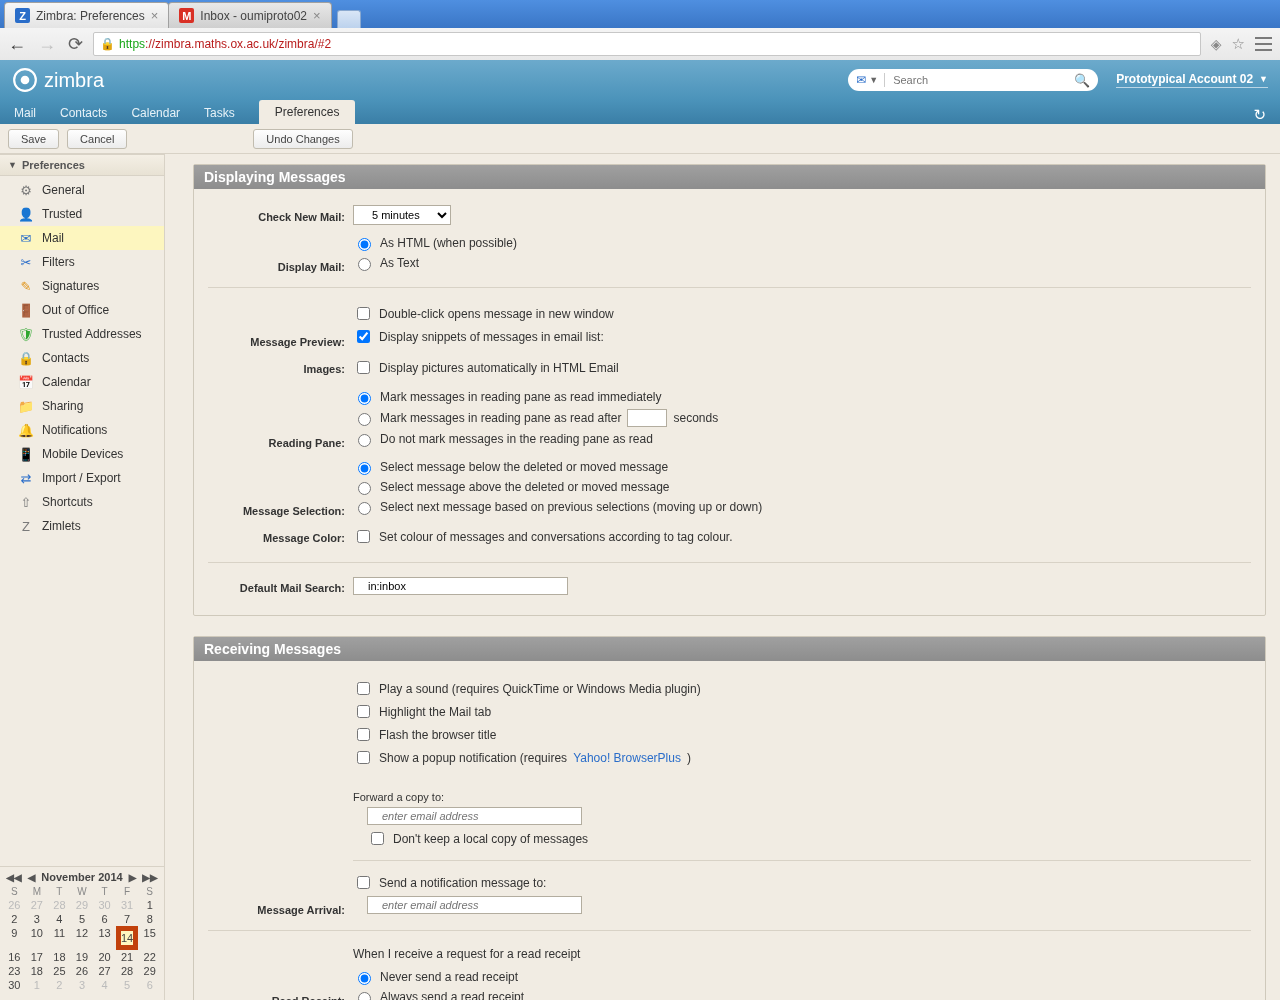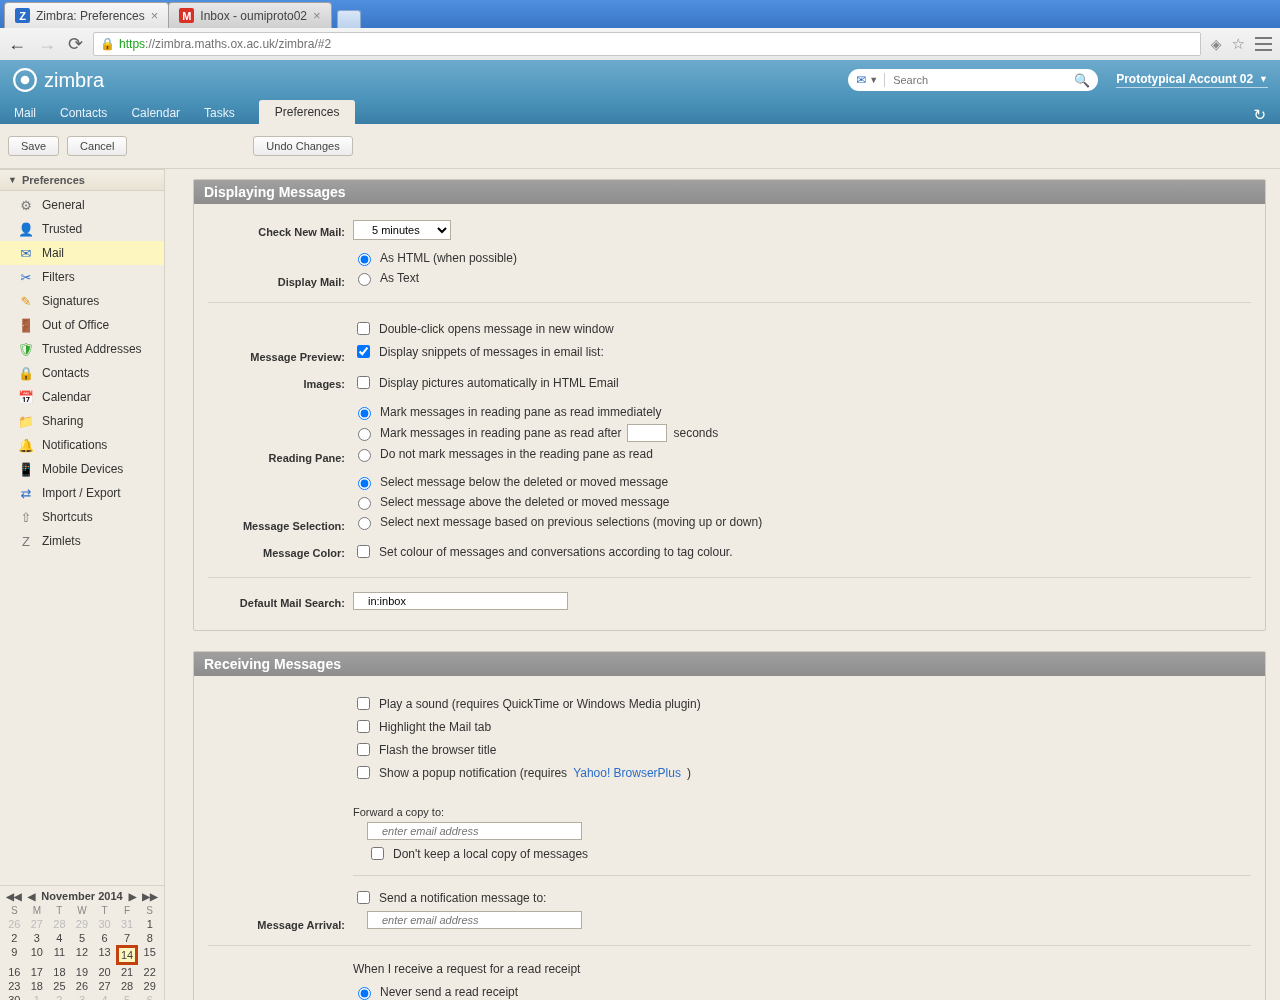--- a/index.html
+++ b/index.html
@@ -9,59 +9,59 @@
 .tab.inactive{background:linear-gradient(#e8e8e8,#cfcfcf);}
 .tab .favicon{width:15px;height:15px;display:flex;align-items:center;justify-content:center;font-size:11px;font-weight:bold;color:white;border-radius:2px;}
 .tab .close{color:#888;font-size:13px;margin-left:auto;cursor:pointer;}
 .newtab{width:24px;height:18px;background:linear-gradient(#d9e6f6,#bcd2ed);border:1px solid #8aa9d0;border-bottom:none;border-top-left-radius:3px;border-top-right-radius:3px;margin-left:6px;margin-bottom:0;}
 .url-row{display:flex;align-items:center;height:32px;background:linear-gradient(#f4f4f4,#e8e8e8);padding:0 8px;gap:10px;}
 .nav-arrows{display:flex;gap:12px;align-items:center;color:#606060;}
 .nav-arrows span{font-size:18px;}
 .url-bar{flex:1;display:flex;align-items:center;background:white;border:1px solid #c7c7c7;border-radius:2px;height:24px;padding:0 6px;}
 .url-bar .lock{color:#1aa61a;font-size:12px;margin-right:4px;}
 .url-bar .proto{color:#1aa61a;}
-.url-bar .rest{color:#737373;}
+.url-bar .rest{color:#b91c1c;}
 .right-icons{display:flex;gap:10px;align-items:center;color:#888;}
 .hamburger{width:17px;height:14px;display:flex;flex-direction:column;justify-content:space-between;}
 .hamburger div{height:2px;background:#7a7a7a;}
 
 .z-header{background:linear-gradient(#6caacc,#4b93ba);height:40px;display:flex;align-items:center;padding:0 12px;color:white;}
 .z-logo{display:flex;align-items:center;gap:6px;font-size:20px;}
 .z-logo svg{width:26px;height:26px;}
 .z-header-right{margin-left:auto;display:flex;align-items:center;gap:18px;}
 .z-search{background:white;border-radius:12px;height:22px;width:250px;display:flex;align-items:center;padding:0 8px;color:#555;}
 .z-search .scope{display:flex;align-items:center;gap:3px;border-right:1px solid #ccc;padding-right:6px;margin-right:6px;}
 .z-search input{border:none;outline:none;flex:1;font-size:11px;color:#888;}
 .z-search .mag{color:#777;font-size:13px;}
 .z-account{font-size:12px;font-weight:bold;display:flex;align-items:center;gap:6px;border-bottom:1px solid rgba(255,255,255,0.6);padding-bottom:1px;}
 
 .z-tabs{background:linear-gradient(#4b93ba,#3a7ea6);height:24px;display:flex;align-items:flex-end;padding:0 14px;gap:24px;}
 .z-tab{color:#e7f2f8;font-size:12px;padding:4px 0;cursor:pointer;}
 .z-tab.active{background:#f1ece3;color:#333;padding:5px 16px;border-top-left-radius:3px;border-top-right-radius:3px;}
 .z-tabs .refresh{margin-left:auto;color:white;font-size:15px;}
 
-.z-toolbar{height:45px;background:#f1ece3;border-bottom:1px solid #d8d2c6;display:flex;align-items:center;padding:0 8px;gap:8px;}
+.z-toolbar{height:30px;background:#f1ece3;border-bottom:1px solid #d8d2c6;display:flex;align-items:center;padding:0 8px;gap:8px;}
 .btn{background:linear-gradient(#fefefe,#ececec);border:1px solid #c1bcaf;border-radius:3px;padding:3px 12px;font-size:11px;color:#444;cursor:pointer;}
 .z-toolbar .spacer{width:110px;}
 
 .z-body{display:flex;height:calc(1000px - 28px - 32px - 40px - 24px - 30px);}
 .sidebar{width:165px;background:#f1ece3;border-right:1px solid #d8d2c6;display:flex;flex-direction:column;}
 .side-header{background:linear-gradient(#f4efe5,#e8e2d4);border:1px solid #d8d2c6;border-left:none;border-right:none;padding:4px 8px;font-size:11px;font-weight:bold;color:#555;display:flex;align-items:center;gap:5px;}
 .side-list{flex:1;overflow:auto;padding-top:2px;}
 .side-item{display:flex;align-items:center;gap:8px;padding:4px 10px 4px 18px;font-size:12px;color:#333;cursor:pointer;}
 .side-item.selected{background:#fdf6bf;}
 .side-item .ic{width:16px;height:16px;display:flex;align-items:center;justify-content:center;font-size:13px;}
 .calendar{border-top:1px solid #d8d2c6;padding:4px 3px 8px;font-size:11px;}
 .cal-hdr{display:flex;align-items:center;justify-content:center;gap:6px;font-weight:bold;color:#444;margin-bottom:2px;}
 .cal-hdr .nav{font-size:10px;color:#555;cursor:pointer;}
 .cal-grid{display:grid;grid-template-columns:repeat(7,1fr);text-align:center;}
 .cal-grid .dow{color:#888;font-size:10px;padding:1px 0;}
 .cal-grid .day{padding:1px 0;color:#444;}
 .cal-grid .day.dim{color:#bbb;}
-.cal-grid .day.today{border:3px solid #c2410c;background:#fff7c0;}
+.cal-grid .day.today{border:5px solid #c2410c;background:#fff7c0;}
 
 .content{flex:1;overflow:auto;padding:10px 14px 20px 28px;position:relative;}
 .drag-handle{position:absolute;left:0;top:0;width:6px;height:100%;}
 .panel{border:1px solid #cfc9bb;border-radius:2px;margin-bottom:20px;background:#f1ece3;}
 .panel-hdr{background:linear-gradient(#a0a0a0,#8d8d8d);color:white;font-weight:bold;font-size:14px;padding:4px 10px;}
 .panel-body{padding:12px 14px 16px;}
 .row{display:flex;align-items:center;padding:4px 0;}
 .row.top{align-items:flex-end;}
 .lbl{width:145px;text-align:right;font-weight:bold;font-size:11px;color:#333;padding-right:8px;padding-top:3px;}
 .opts{flex:1;}

